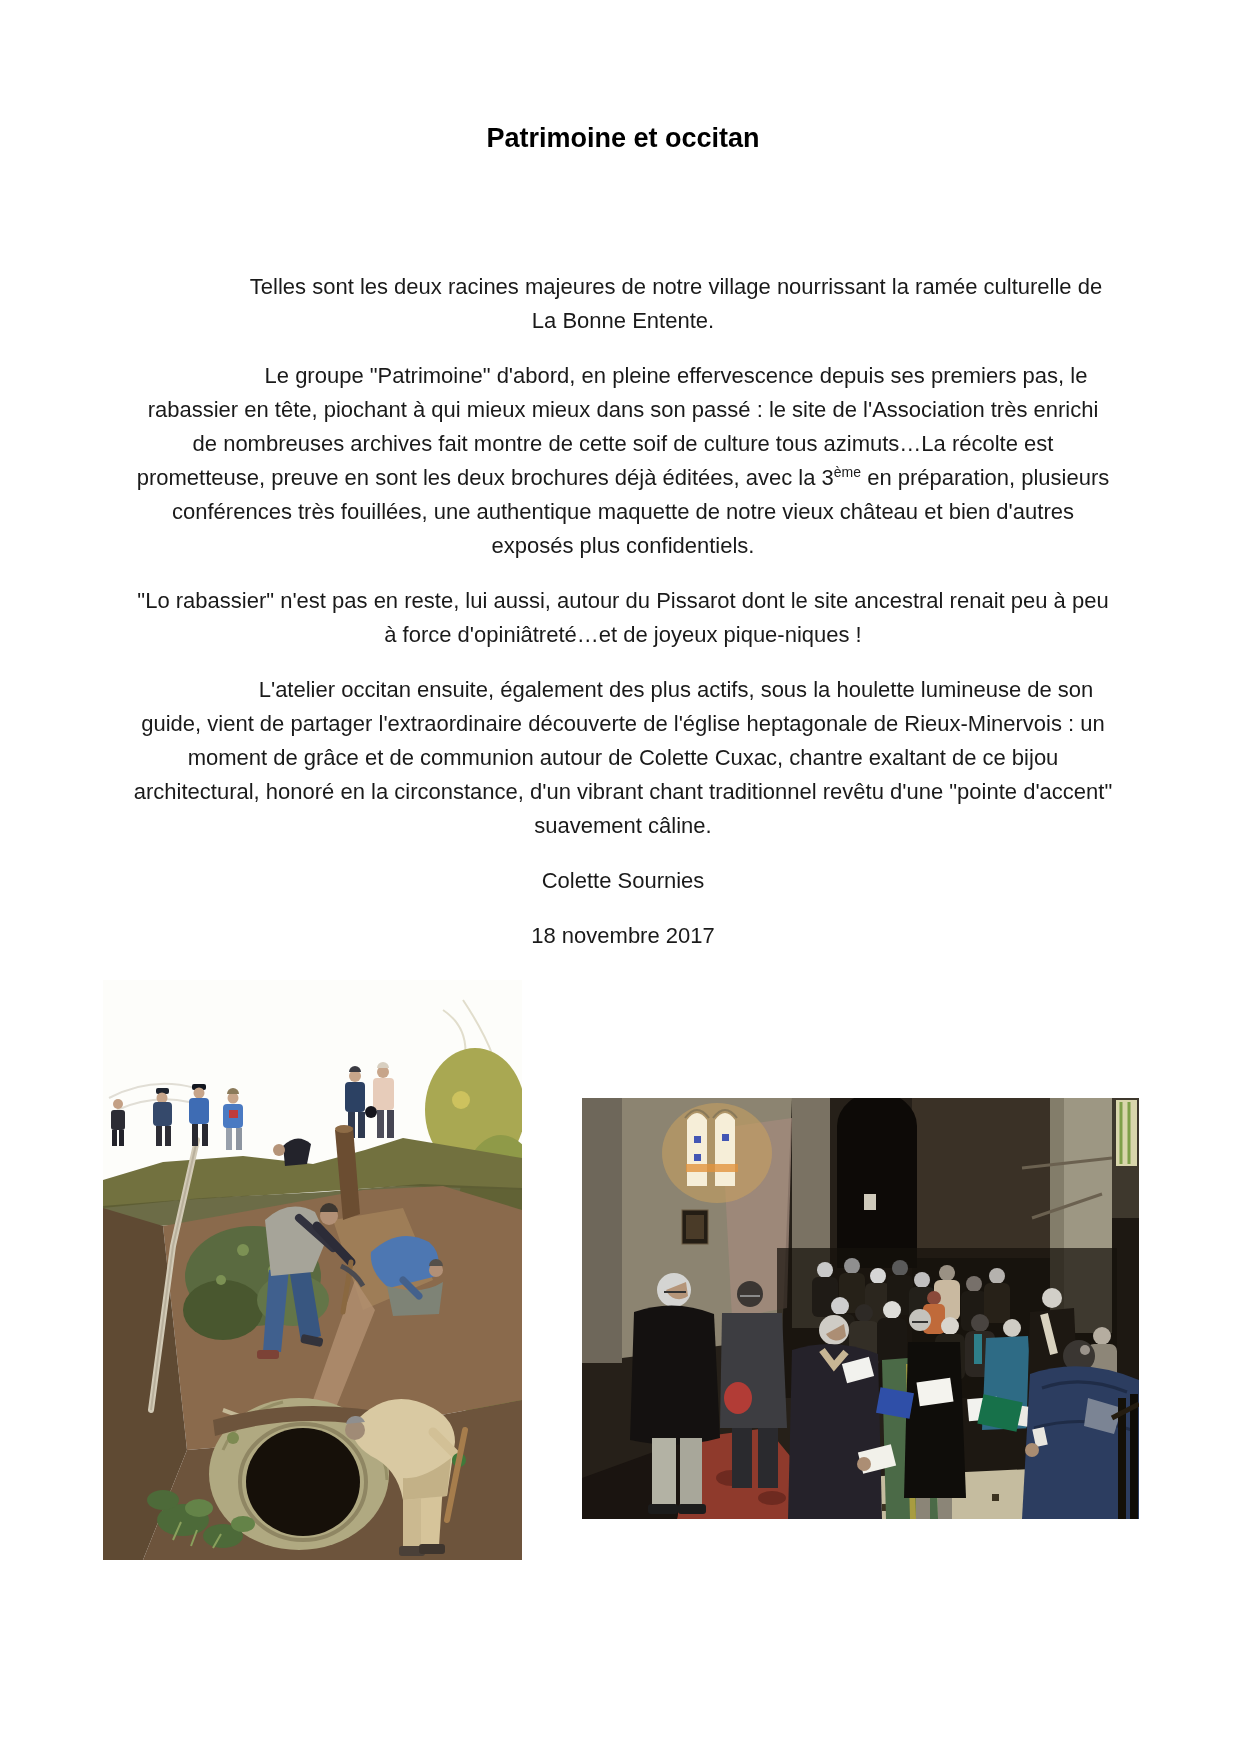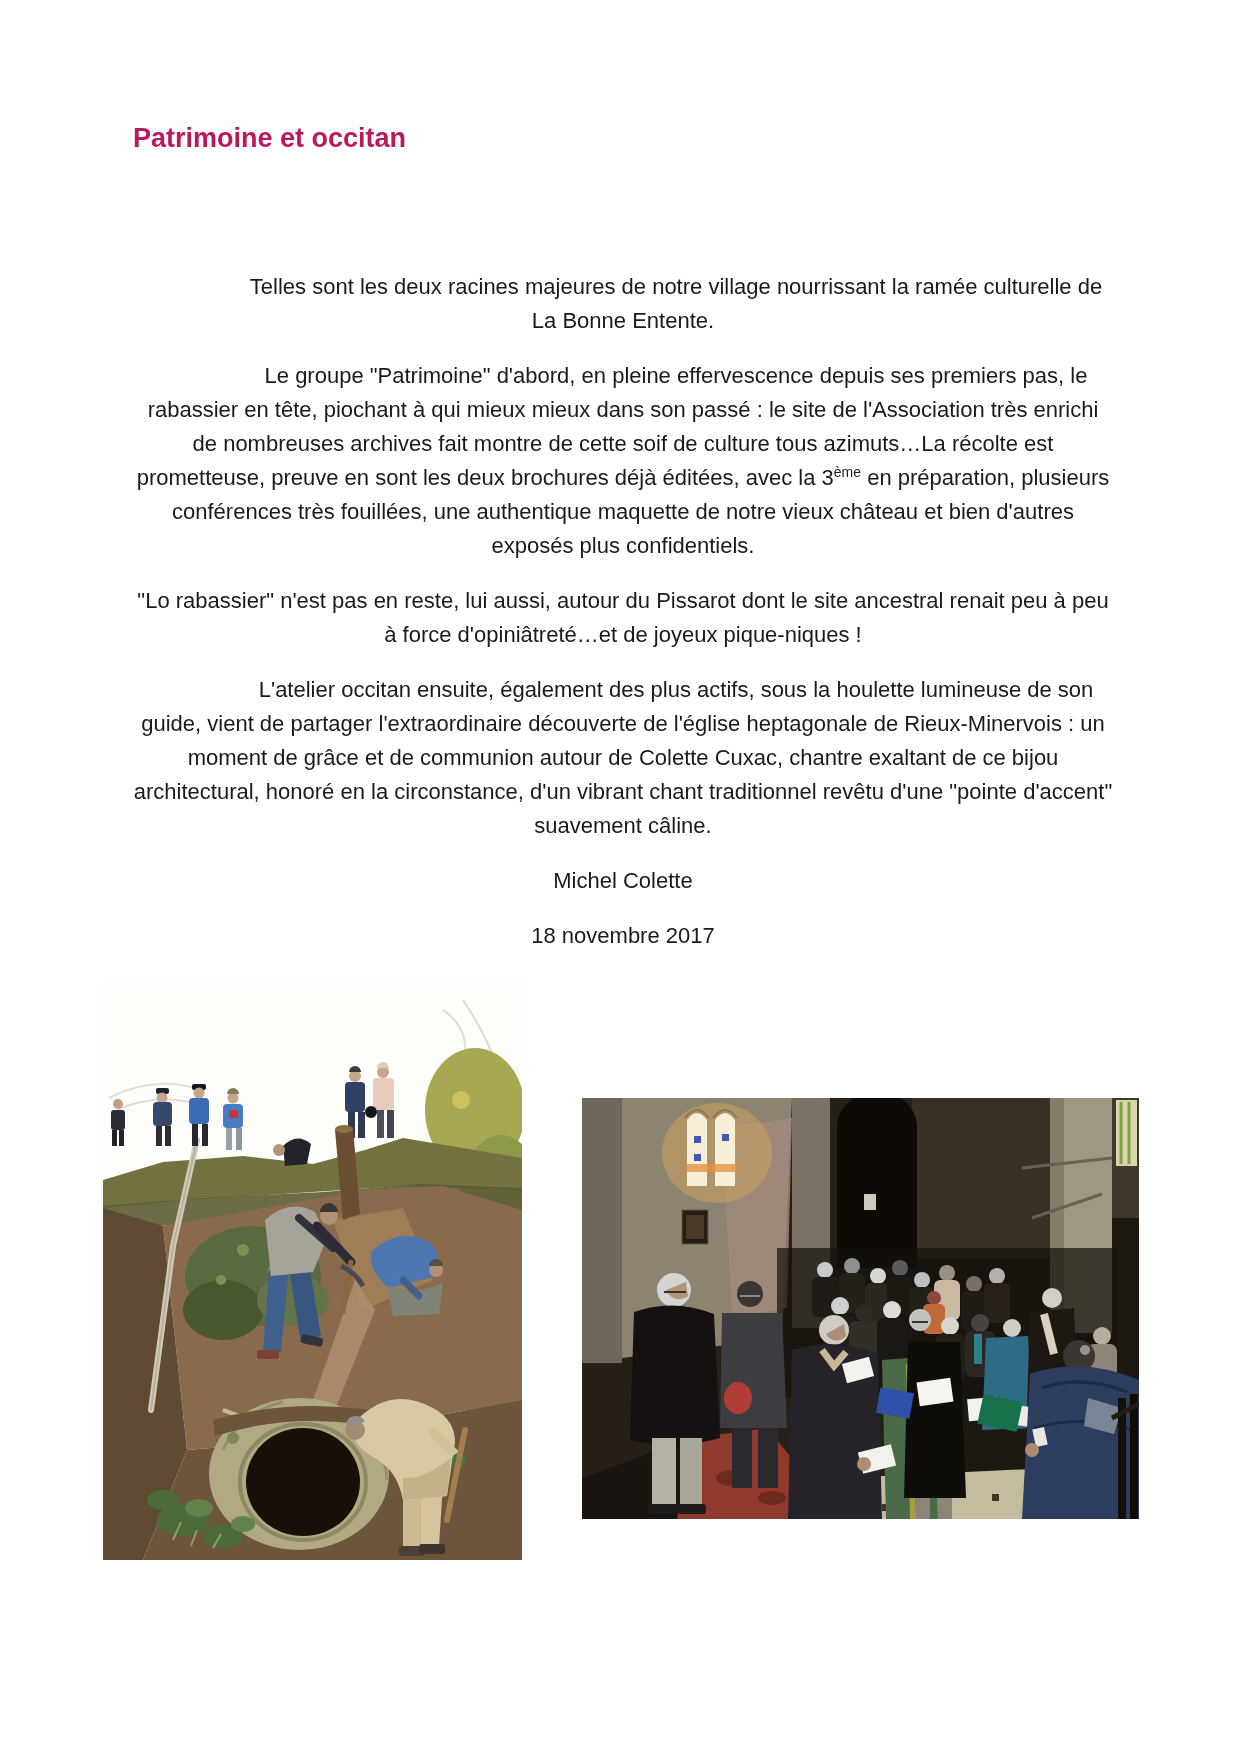--- a/index.html
+++ b/index.html
@@ -10,23 +10,23 @@
     background:#ffffff;
     font-family:"Liberation Sans", sans-serif;
     color:#1a1a1a;
     overflow:hidden;
   }
   .content {
     position:absolute; left:133px; top:0; width:980px;
   }
   h1.doc-title {
     margin:118px 0 112px 0;
-    text-align:left;
+    text-align:center;
     font-size:27px; line-height:40px;
-    font-weight:bold; color:#be185d;
+    font-weight:bold; color:#000000;
   }
   p.para {
     font-size:22px; line-height:34px;
     margin:0 0 21px 0;
     text-align:center;
   }
   p.indent { text-indent:106px; }
   p.centered { text-align:center; text-indent:0; }
   sup.ord { font-size:14px; line-height:0; vertical-align:super; }
   .photo { position:absolute; overflow:hidden; }
@@ -43,21 +43,21 @@
     <h1 class="doc-title">Patrimoine et occitan</h1>
 
     <p class="para indent"><span>Telles sont les deux racines majeures de notre village nourrissant la ramée culturelle de La Bonne Entente.</span></p>
 
     <p class="para indent"><span>Le groupe "Patrimoine" d'abord, en pleine effervescence depuis ses premiers pas, le rabassier en tête, piochant à qui mieux mieux dans son passé : le site de l'Association très enrichi de nombreuses archives fait montre de cette soif de culture tous azimuts…La récolte est prometteuse, preuve en sont les deux brochures déjà éditées, avec la 3</span><sup class="ord">ème</sup><span> en préparation, plusieurs conférences très fouillées, une authentique maquette de notre vieux château et bien d'autres exposés plus confidentiels.</span></p>
 
     <p class="para"><span>"Lo rabassier" n'est pas en reste, lui aussi, autour du Pissarot dont le site ancestral renait peu à peu à force d'opiniâtreté…et de joyeux pique-niques !</span></p>
 
     <p class="para indent"><span>L'atelier occitan ensuite, également des plus actifs, sous la houlette lumineuse de son guide, vient de partager l'extraordinaire découverte de l'église heptagonale de Rieux-Minervois : un moment de grâce et de communion autour de Colette Cuxac, chantre exaltant de ce bijou architectural, honoré en la circonstance, d'un vibrant chant traditionnel revêtu d'une "pointe d'accent" suavement câline.</span></p>
 
-    <p class="para centered">Michel Colette</p>
+    <p class="para centered">Colette Sournies</p>
     <p class="para centered">18 novembre 2017</p>
   </div>
 
   <div class="photo" id="photo-left">
     <svg viewBox="0 0 419 580" preserveAspectRatio="none">
       <rect width="419" height="580" fill="#fdfdfa"></rect>
       <g stroke="#dedbd2" stroke-width="2" fill="none" opacity="0.9">
         <path d="M6 118 Q48 96 92 108"></path>
           <path d="M14 130 Q50 114 86 122"></path>
       </g>

